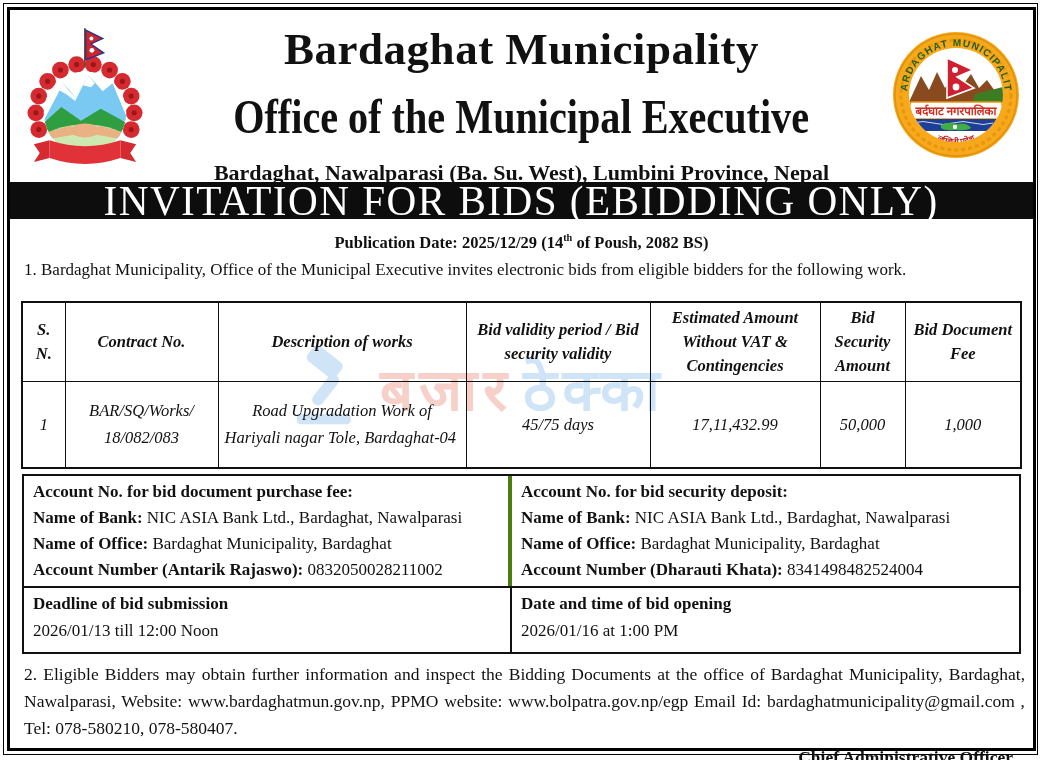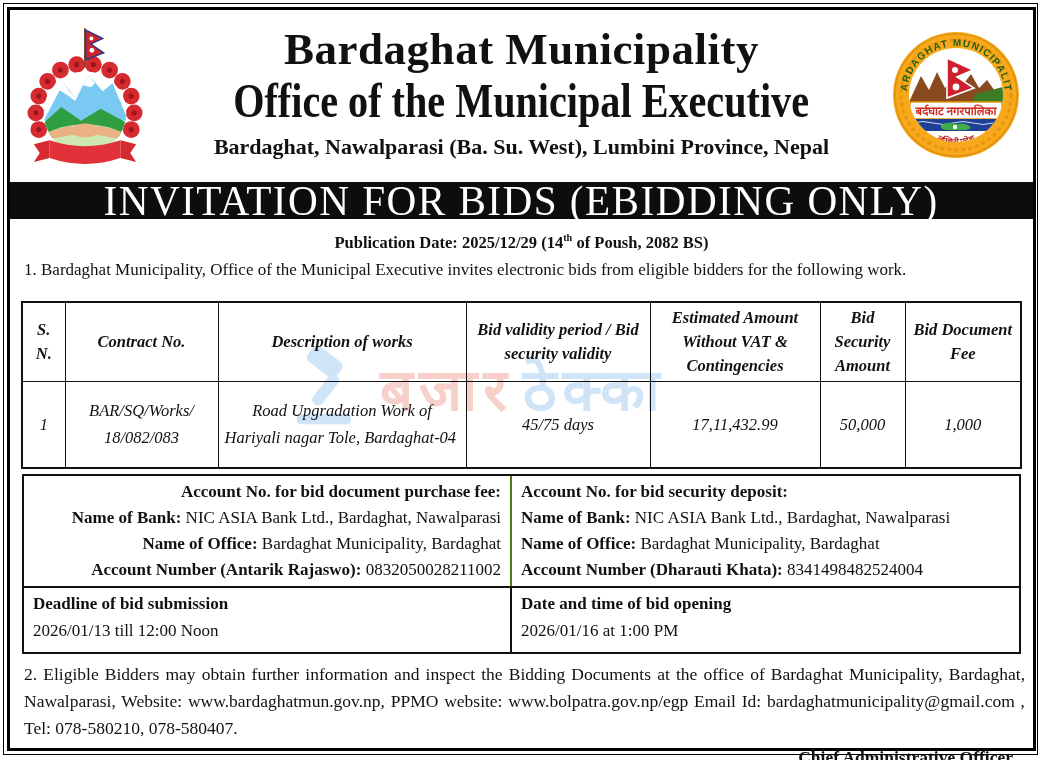--- a/index.html
+++ b/index.html
@@ -8,21 +8,21 @@
     font-family:"Liberation Serif","DejaVu Serif",serif;color:#111;
   }
   .frame-outer{position:absolute;left:3px;top:3px;width:1035px;height:752px;border:1px solid #000;box-sizing:border-box;}
   .frame{position:absolute;left:7px;top:7px;width:1029px;height:744px;border:3px solid #000;box-sizing:border-box;}
 
   
   .doc-header{position:relative;height:172px;}
   .logo-left{position:absolute;left:16px;top:16px;width:118px;height:150px;}
   .logo-right{position:absolute;right:12px;top:20px;width:130px;height:130px;}
   .head-title{margin:0;padding-top:14px;text-align:center;font-size:45px;line-height:50px;font-weight:bold;letter-spacing:0.5px;}
-  .head-subtitle{margin:0;text-align:center;font-size:49px;line-height:54px;font-weight:bold;white-space:nowrap;}
+  .head-subtitle{margin:16px;text-align:center;font-size:49px;line-height:54px;font-weight:bold;white-space:nowrap;}
   .head-subtitle .squeeze{display:inline-block;transform:scaleX(0.82);transform-origin:center;}
   .head-address{margin-top:6px;text-align:center;font-size:22px;line-height:26px;font-weight:bold;}
 
   
   .banner{height:37px;background:#0d0d0d;color:#fff;display:flex;align-items:center;justify-content:center;
     font-size:42px;font-weight:normal;letter-spacing:1.5px;white-space:nowrap;}
   .banner .squeeze{display:inline-block;transform:scaleX(0.98);transform-origin:center;}
 
   .pubdate{margin-top:8px;text-align:center;font-size:16.5px;font-weight:bold;line-height:22px;}
   .pubdate sup{font-size:0.62em;}
@@ -33,21 +33,21 @@
   
   table.bids{border-collapse:collapse;margin:20px auto 0;width:999px;table-layout:fixed;background:transparent;border:2px solid #111;font-style:italic;}
   table.bids th,table.bids td{border:1.5px solid #111;text-align:center;vertical-align:middle;padding:3px 6px;box-sizing:border-box;}
   table.bids th{font-size:16.5px;font-weight:bold;line-height:24px;height:74px;}
   table.bids td{font-size:16.5px;line-height:27px;height:87px;}
   td.desc{text-align:justify;text-align-last:left;padding:4px 10px;line-height:28px;}
 
   
   .acct{margin:5px auto 0;width:999px;border:2px solid #111;display:grid;grid-template-columns:488px 1fr;box-sizing:border-box;background:transparent;}
   .acct-cell{padding:3px 9px 2px;font-size:17px;line-height:26px;}
-  .acct-cell.left{border-right:2px solid #4d7c0f;text-align:right;}
+  .acct-cell.left{border-right:4px solid #4d7c0f;}
   .acct-cell.row1{height:105px;}
   .sched-cell{padding:2px 9px;font-size:17px;line-height:27px;border-top:2px solid #111;height:60px;}
   .sched-cell.left{border-right:2px solid #111;}
   .lbl{font-weight:bold;}
 
   .closing{margin:7px 14px 0;width:1001px;text-align:justify;text-align-last:left;font-size:17.5px;line-height:27px;box-sizing:border-box;}
   .signature{margin:3px 20px 0;text-align:right;font-size:17.5px;font-weight:bold;line-height:24px;}
 
   
   .watermark{position:absolute;left:278px;top:336px;z-index:-1;display:flex;align-items:center;gap:10px;}

